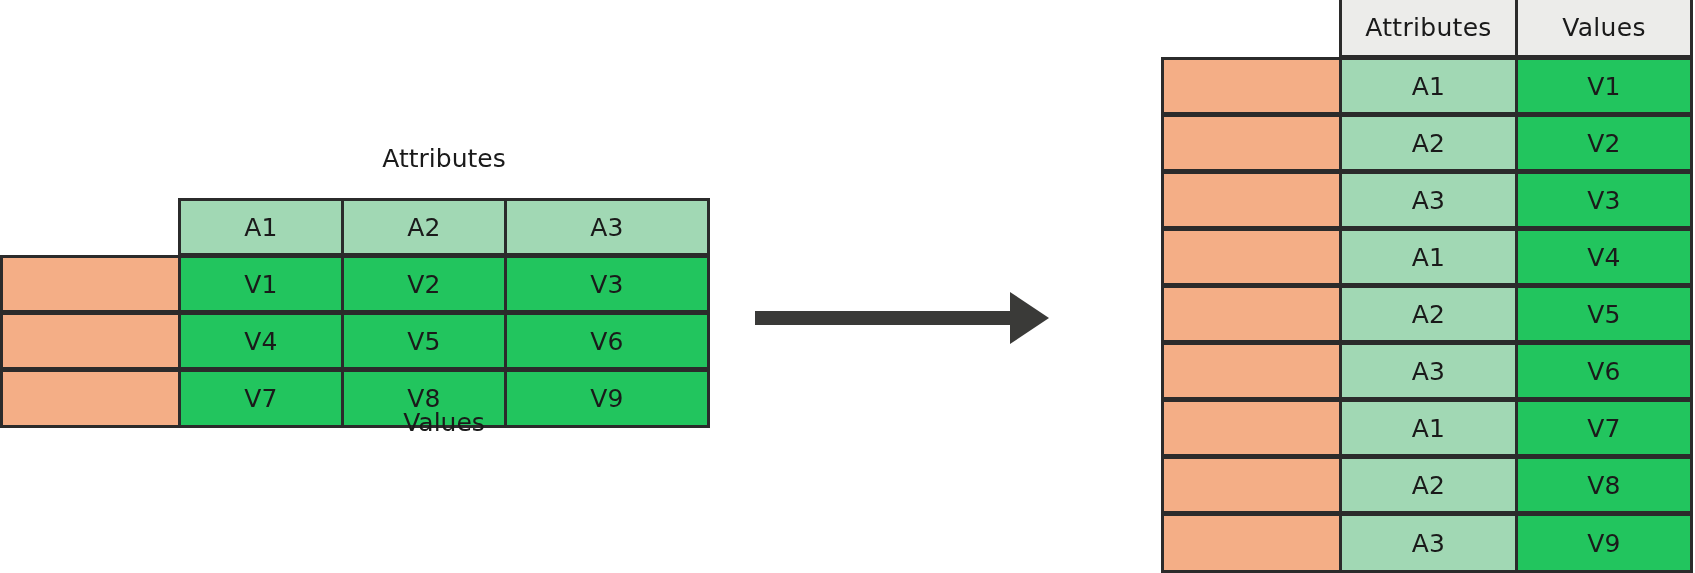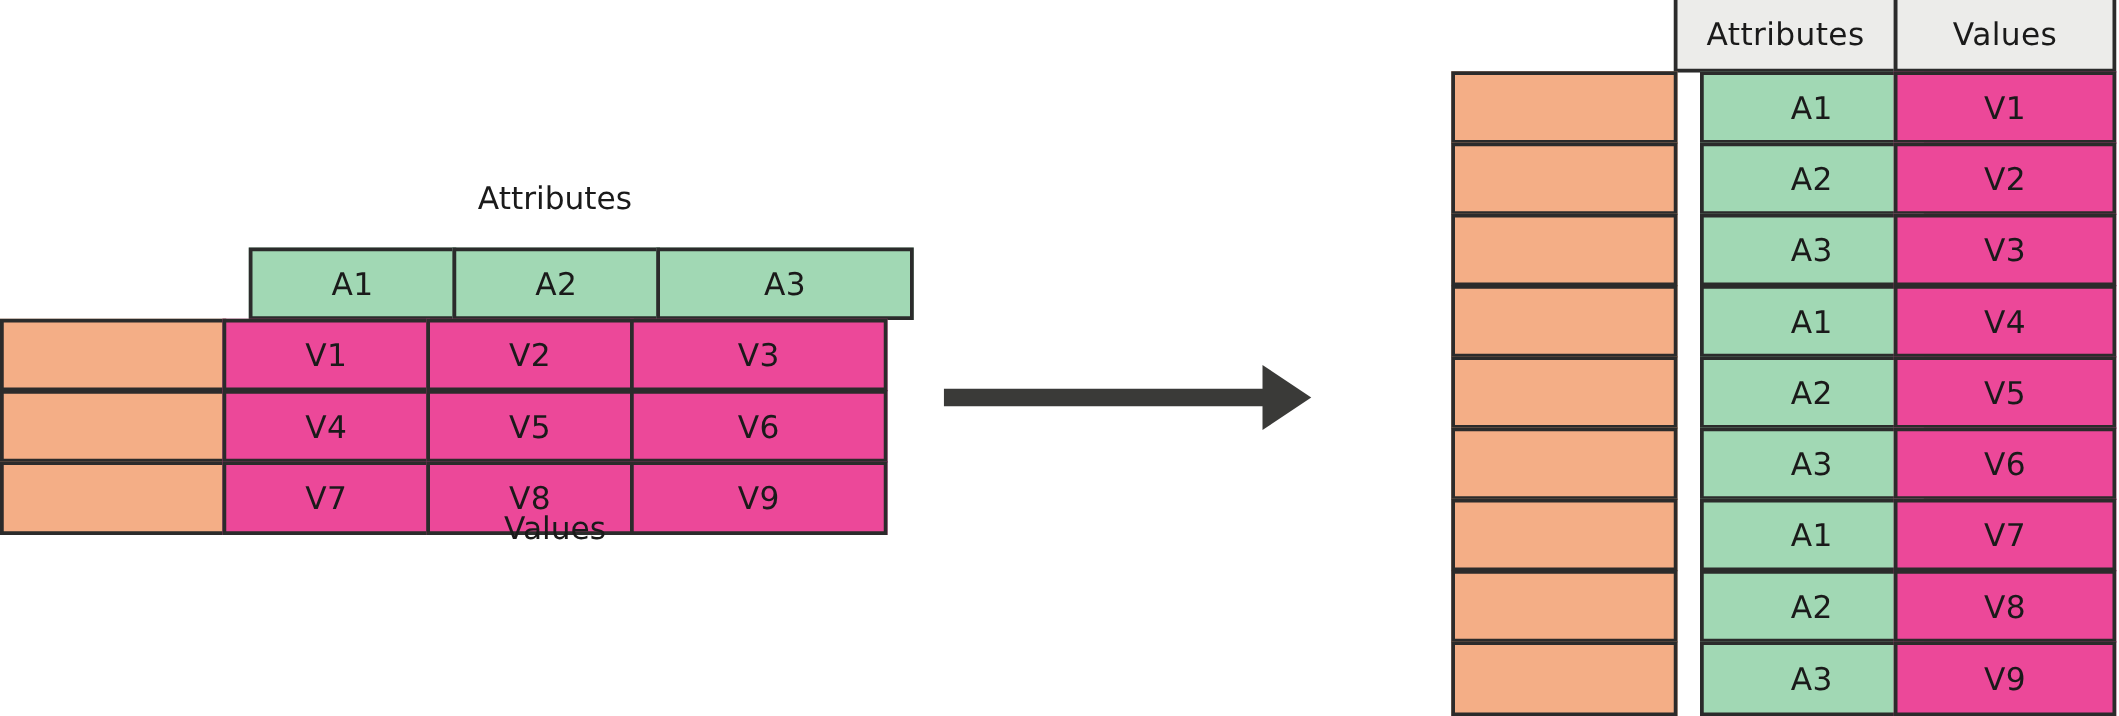--- a/index.html
+++ b/index.html
@@ -22,22 +22,22 @@
     border: 3px solid #2b2b2b;
     display: flex;
     align-items: center;
     justify-content: center;
     font-size: 25px;
     color: #1a1a1a;
     letter-spacing: 0.3px;
     line-height: 1;
   }
   .cell.orange  { background: #f4ae86; }
-  .cell.green   { background: #a1d8b4; margin-left: 21px; }
-  .cell.blue    { background: #ec4899; }
+  .cell.green   { background: #a1d8b4; }
+  .cell.blue    { background: #22c55e; }
   .cell.header  { background: #ececea; }
 
   .label {
     position: absolute;
     font-size: 25px;
     color: #1a1a1a;
     text-align: center;
     line-height: 1;
     white-space: nowrap;
   }

